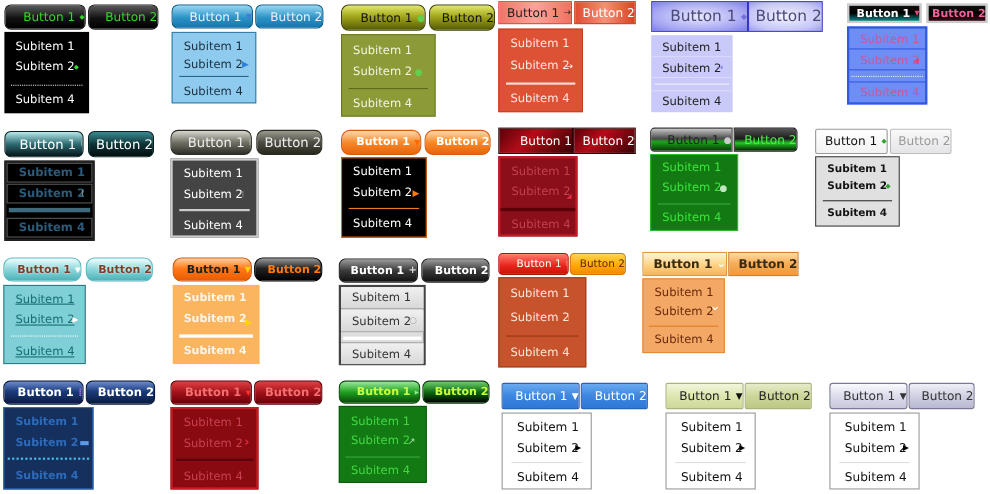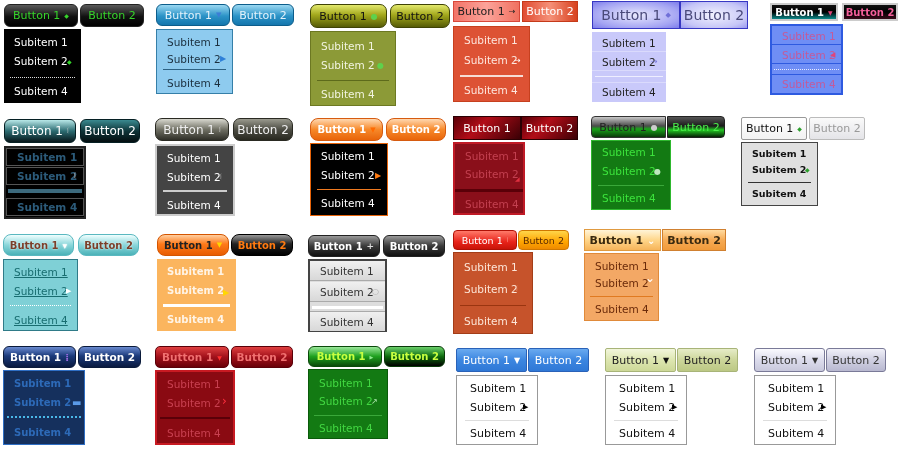--- a/index.html
+++ b/index.html
@@ -1,18 +1,18 @@
 <!DOCTYPE html>
 <html><head>
 <meta charset="utf-8">
 <style>
   html,body{margin:0;padding:0;background:#fff;}
   body{width:900px;height:449px;position:relative;overflow:hidden;font-family:"DejaVu Sans","Liberation Sans",sans-serif;}
   .menu{position:absolute;}
-  .btn{position:absolute;box-sizing:border-box;display:flex;align-items:center;justify-content:center;font-size:11px;white-space:nowrap;cursor:pointer;}
+  .btn{position:absolute;box-sizing:border-box;display:flex;align-items:center;justify-content:flex-end;font-size:11px;white-space:nowrap;cursor:pointer;}
   .btn .arr{margin-left:4px;font-size:8px;}
   .drop{position:absolute;box-sizing:border-box;font-size:10.5px;}
   .item{position:absolute;left:0;right:0;padding-left:10px;box-sizing:border-box;display:flex;align-items:center;cursor:pointer;}
   .item .sub{position:absolute;font-size:8px;}
   .sep{position:absolute;left:6px;right:6px;height:1px;}
 </style>
 </head>
 <body>
 
 <div class="menu" style="left:4px;top:4px;">

